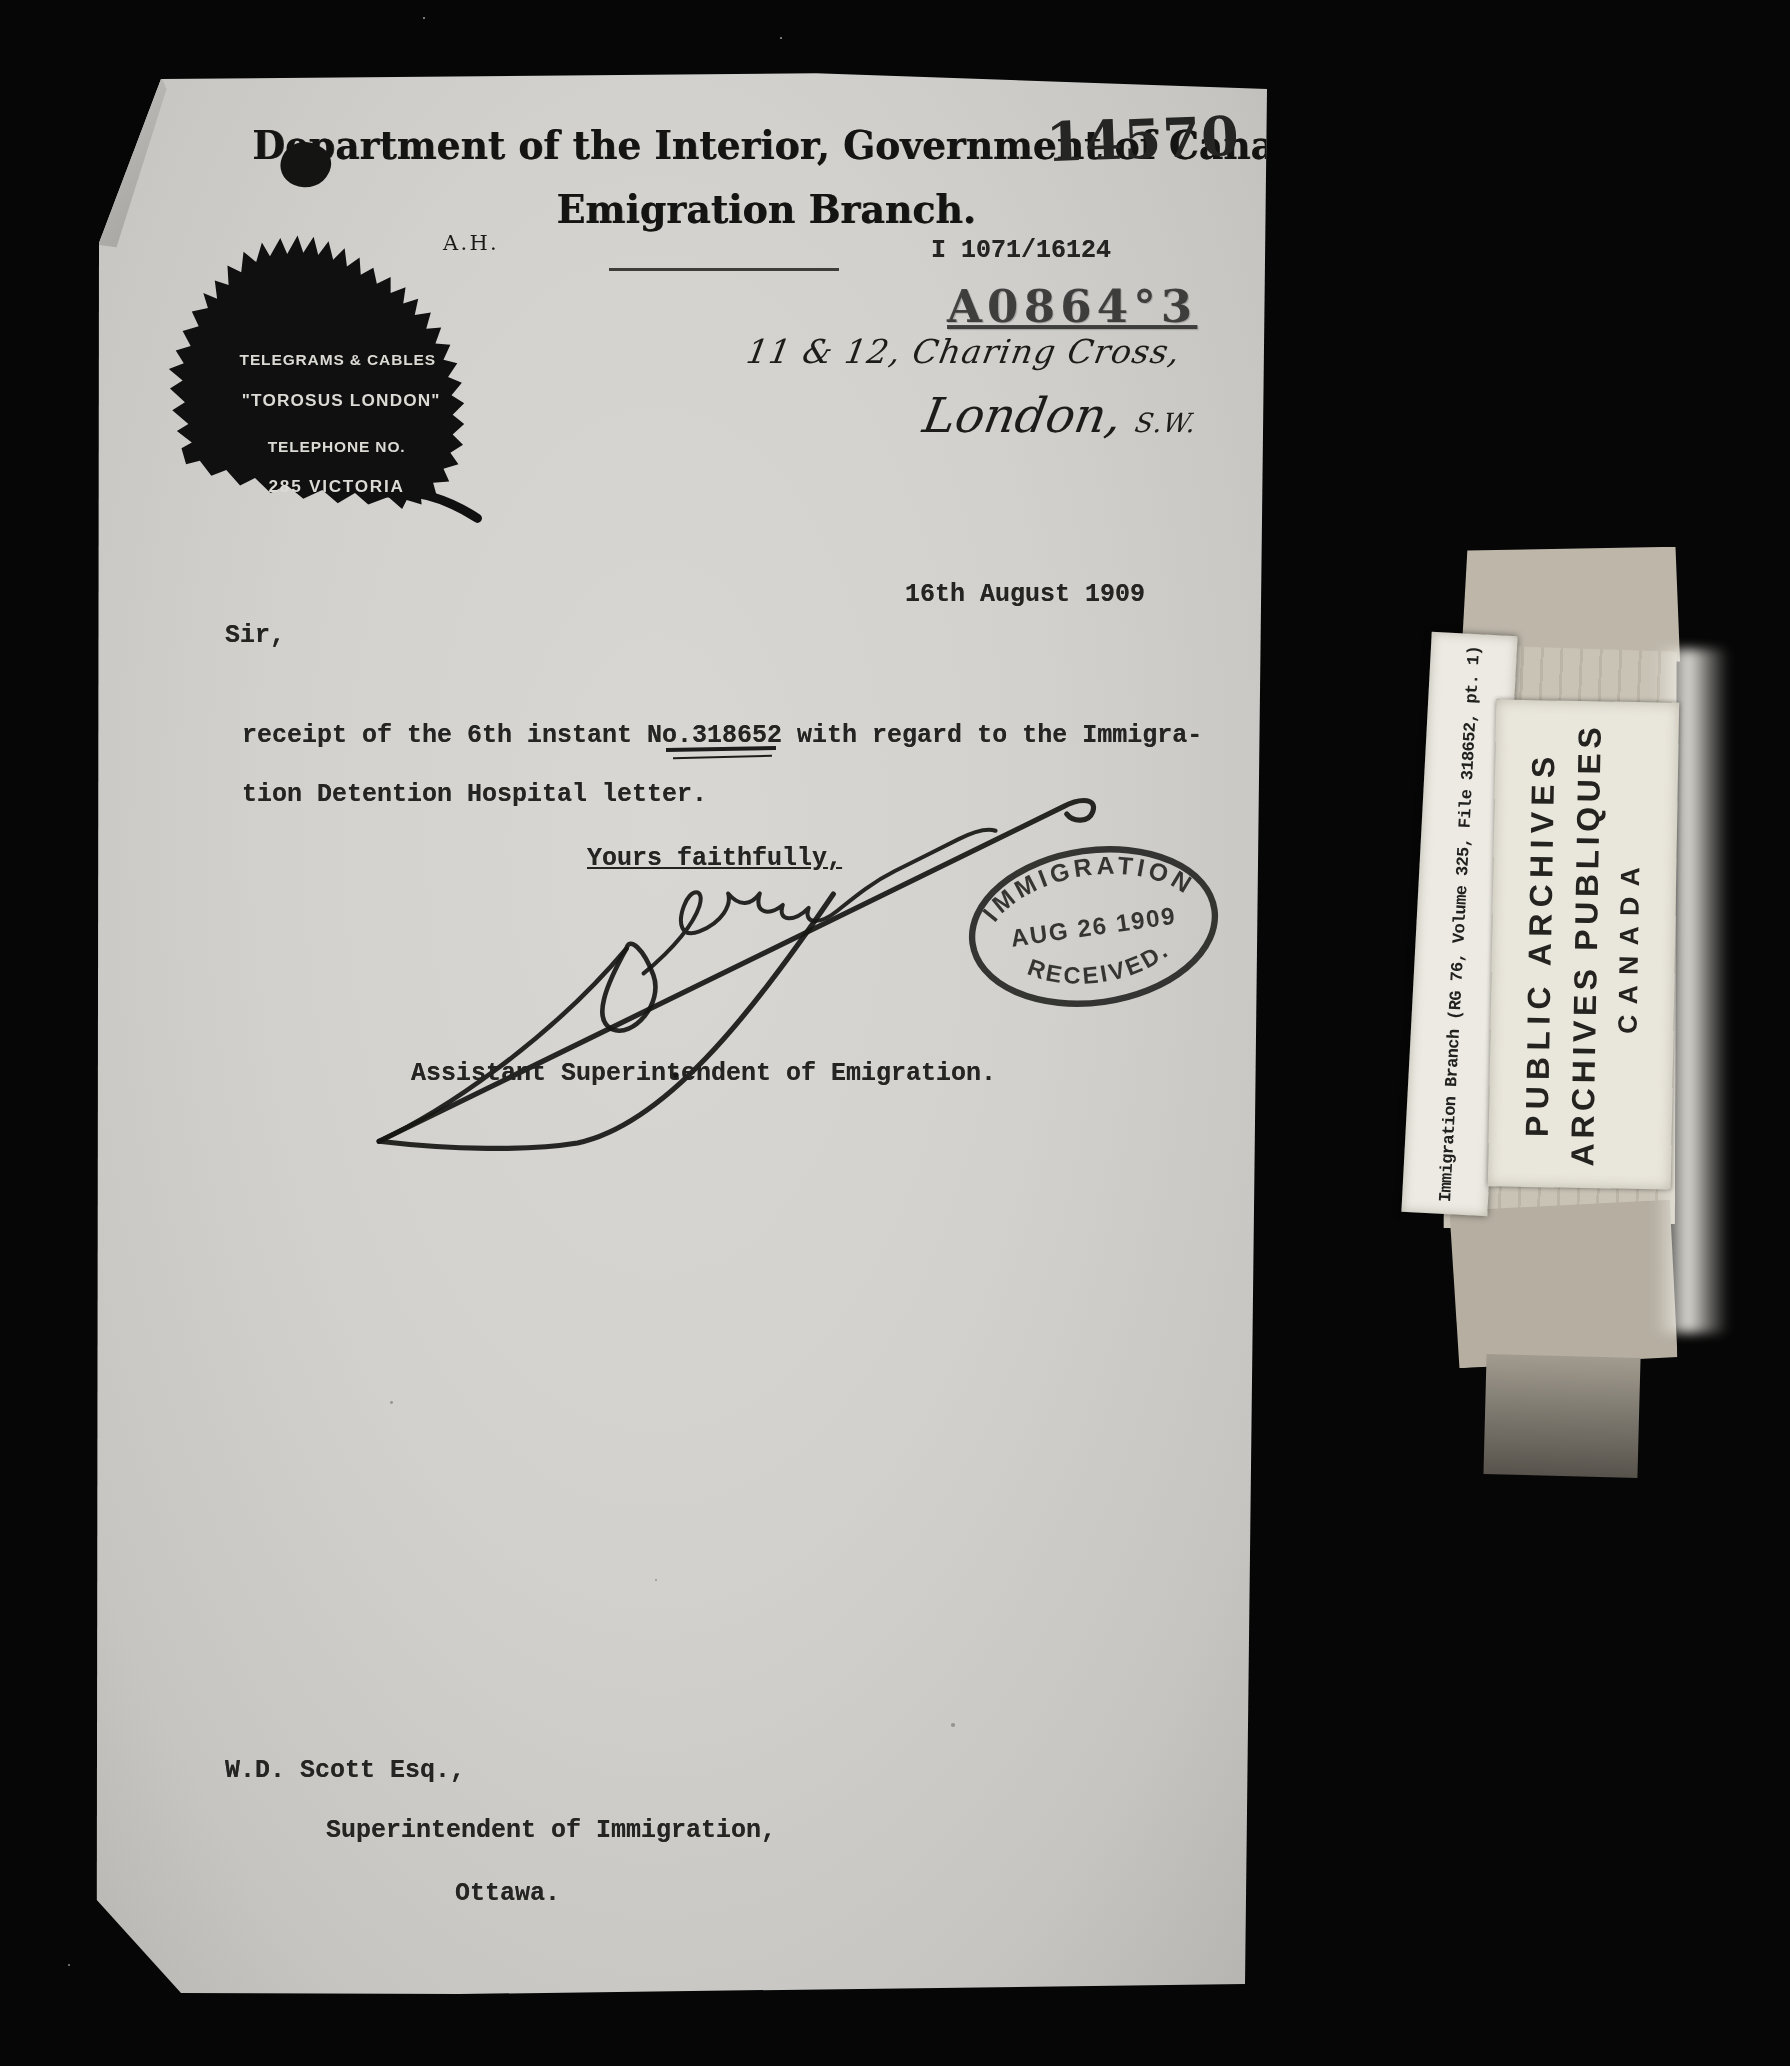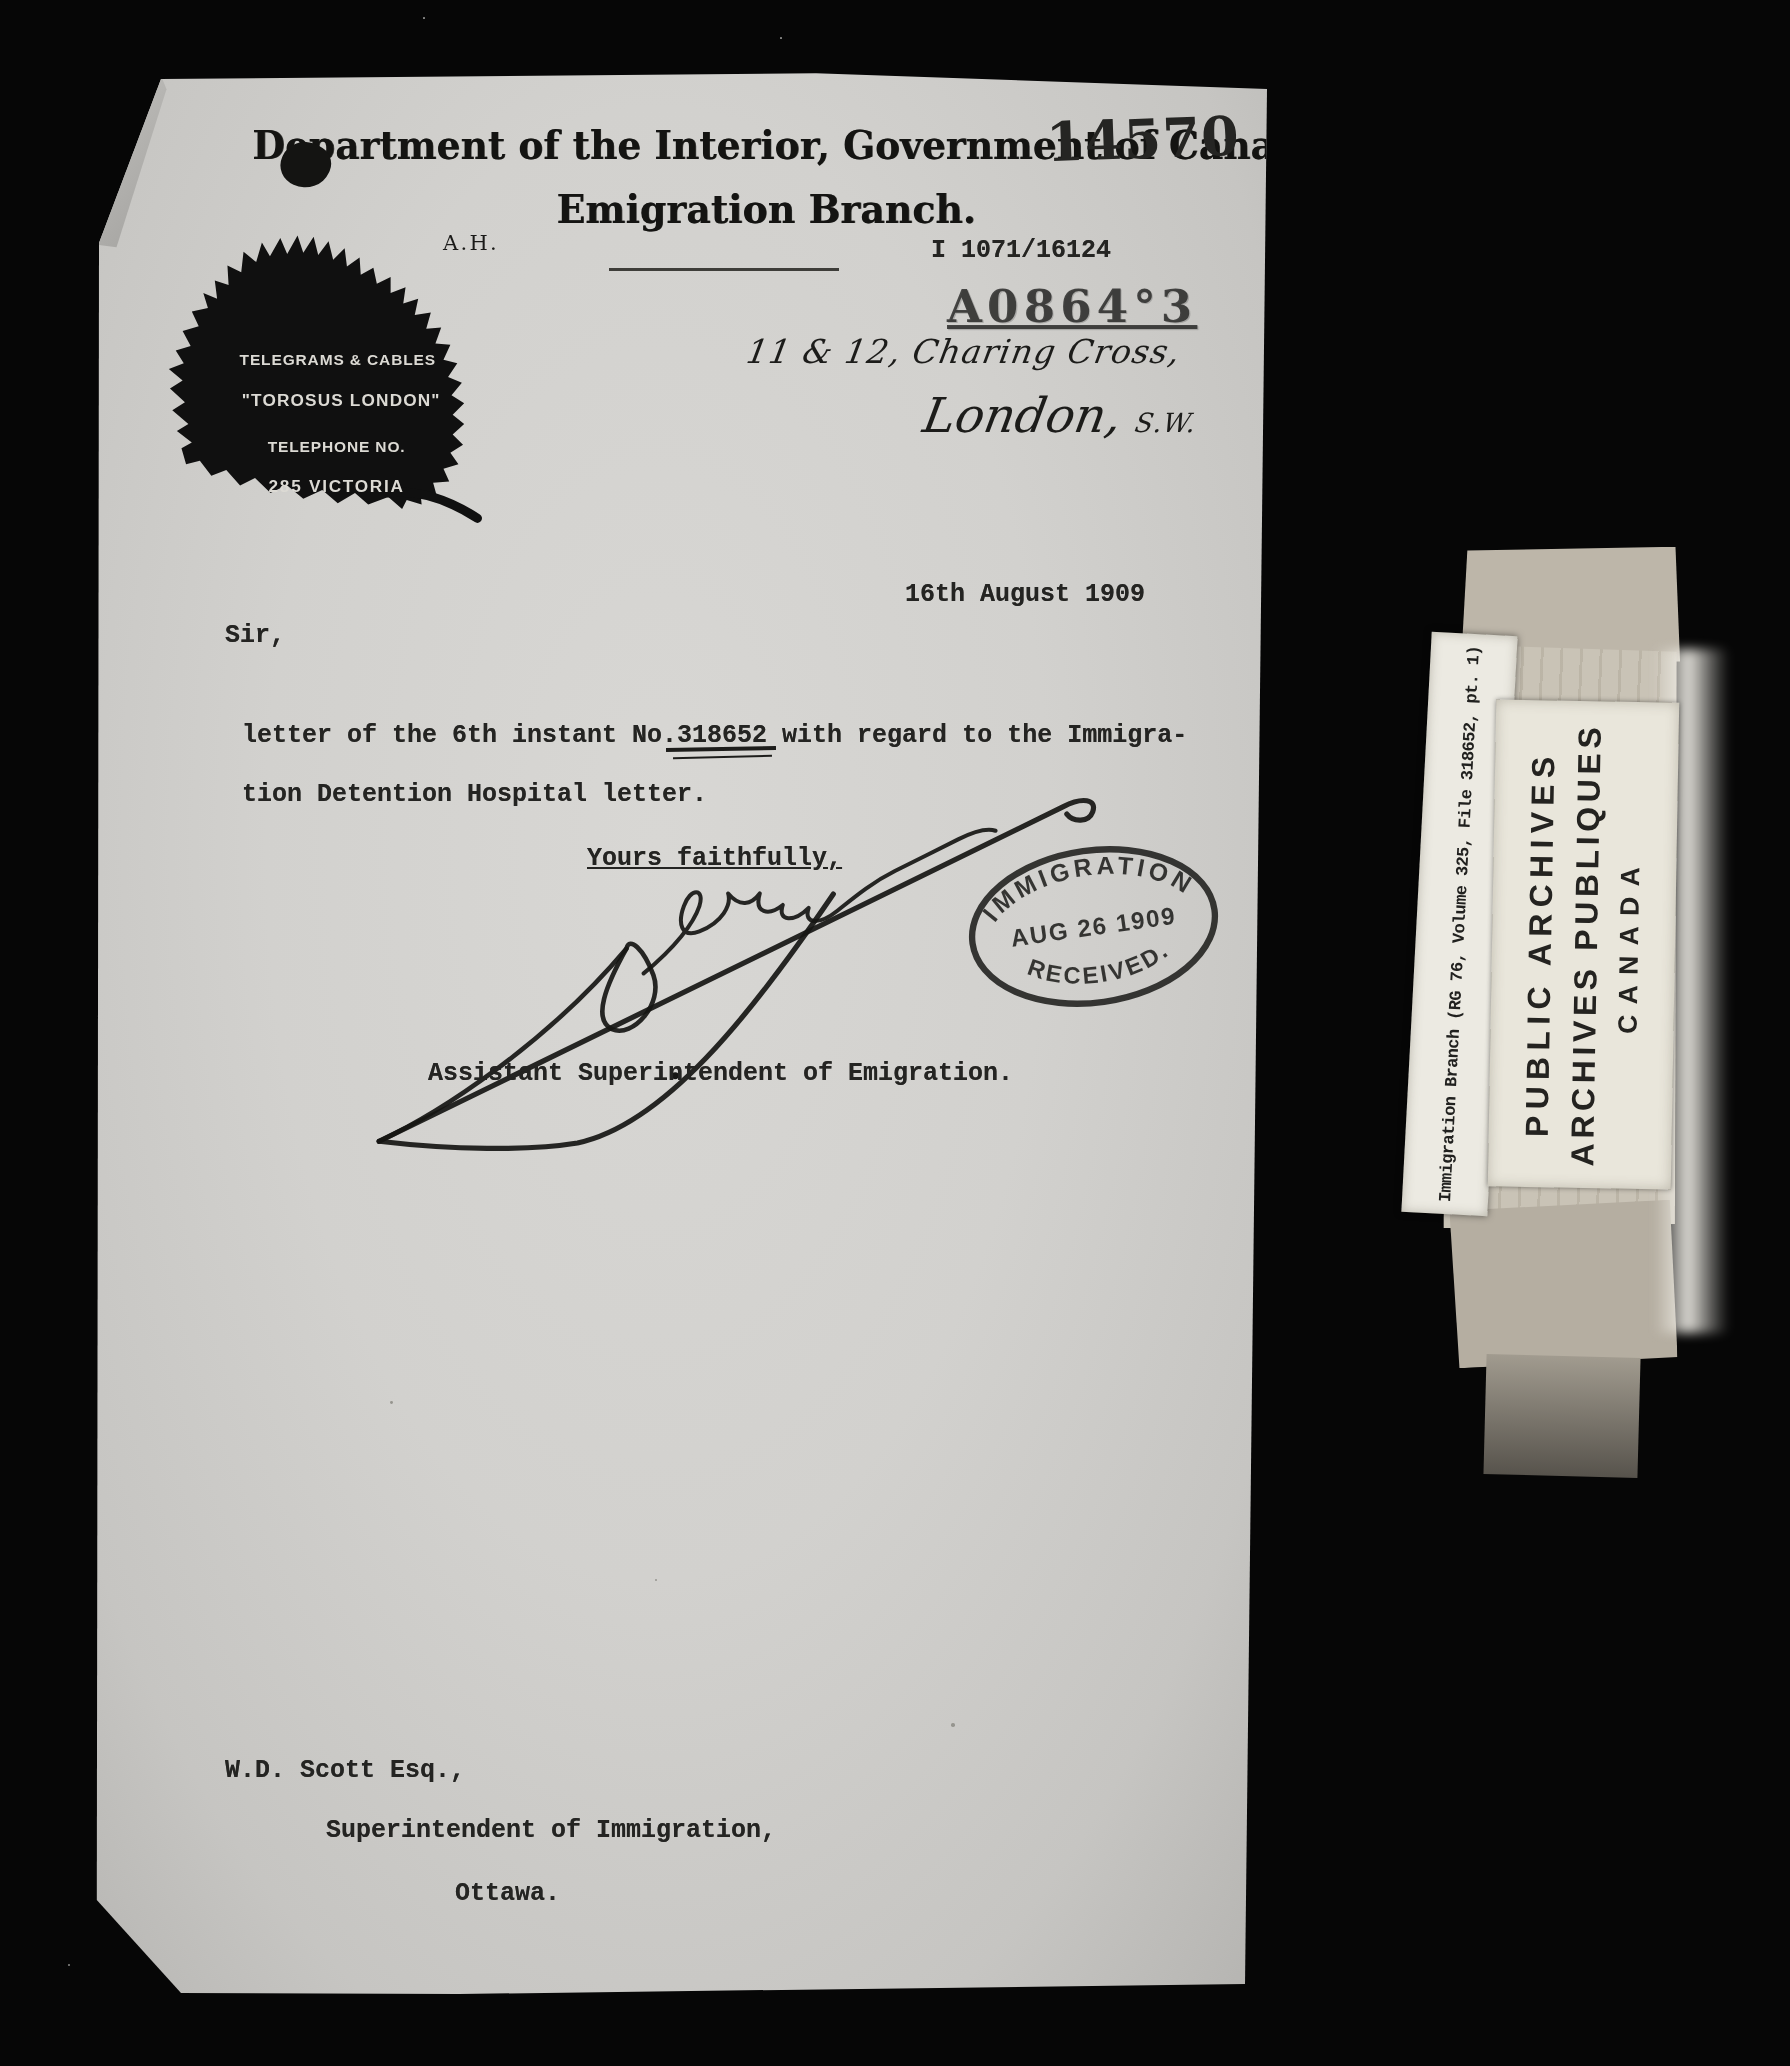--- a/index.html
+++ b/index.html
@@ -44,21 +44,21 @@
     border-radius:54% 42% 58% 46%;transform:rotate(24deg);}
 
   .dt{left:814px;top:499px;}
   .sal{left:134px;top:540px;}
   .b1{left:301px;top:591px;}
   .b2{left:151px;top:640px;}
   .b3{left:151px;top:699px;}
   .ul1{left:575px;top:675px;width:110px;height:3.5px;background:#1d1d1b;transform:rotate(-1deg);}
   .ul2{left:582px;top:684px;width:99px;height:2.3px;background:#1d1d1b;transform:rotate(-1.5deg);}
   .close{left:496px;top:763px;text-decoration:underline;}
-  .title-line{left:337px;top:978px;}
+  .title-line{left:320px;top:978px;}
   .rcpt1{left:134px;top:1675px;}
   .rcpt2{left:235px;top:1735px;}
   .rcpt3{left:364px;top:1798px;}
 
   .sig-svg{left:262px;top:703px;width:817px;height:460px;}
   .sig-svg path{fill:none;stroke:#161614;stroke-linecap:round;stroke-linejoin:round;opacity:.92;}
   .stamp-svg{left:870px;top:764px;width:265px;height:181px;}
 
   .leaf-svg{left:56px;top:106px;width:339px;height:345px;}
   .leaf-text{font-family:"Liberation Sans",sans-serif;font-weight:700;fill:#dcdad4;}
@@ -120,21 +120,21 @@
            532 446 550 464 528 478 542 498 516 506 526 528 498 530 504 552 476 548 478 568 452 560 444 576 Z"></path>
       <path d="M420 548 C470 542 520 556 575 592" stroke="#101010" stroke-width="16" fill="none" stroke-linecap="round"></path>
       <text class="leaf-text" x="332" y="326" font-size="27" letter-spacing="1.5" text-anchor="middle">TELEGRAMS &amp; CABLES</text>
       <text class="leaf-text" x="338" y="396" font-size="30" letter-spacing="2" text-anchor="middle">"TOROSUS LONDON"</text>
       <text class="leaf-text" x="330" y="476" font-size="27" letter-spacing="1.5" text-anchor="middle">TELEPHONE NO.</text>
       <text class="leaf-text" x="330" y="546" font-size="30" letter-spacing="3" text-anchor="middle">285 VICTORIA</text>
     </svg>
 
     <div class="abs tw dt">16th August 1909</div>
     <div class="abs tw sal">Sir,</div>
-    <div class="abs tw b2"><span>letter of the 6th instant No.</span><span>318652</span><span> with regard to the Immigra-</span></div>
+    <div class="abs tw b2"><span>receipt of the 6th instant No.</span><span>318652</span><span> with regard to the Immigra-</span></div>
     <div class="abs ul1"></div>
     <div class="abs ul2"></div>
     <div class="abs tw b3">tion Detention Hospital letter.</div>
     <div class="abs tw close">Yours faithfully,</div>
 
     <svg class="sig-svg abs" viewBox="0 0 1420 800" aria-label="J. Obed Smith">
       <path stroke-width="9" d="M45 637 L1235 55 C1268 38 1294 42 1286 64 C1279 83 1252 82 1241 68"></path>
       <path stroke-width="8" d="M45 637 C150 588 335 468 475 302"></path>
       <path stroke-width="9" d="M45 637 C170 652 305 654 390 640 C540 608 690 420 835 207"></path>
       <path stroke-width="8" d="M475 302 C440 365 415 425 450 442 C486 458 540 398 522 348 C505 302 480 280 475 302"></path>

